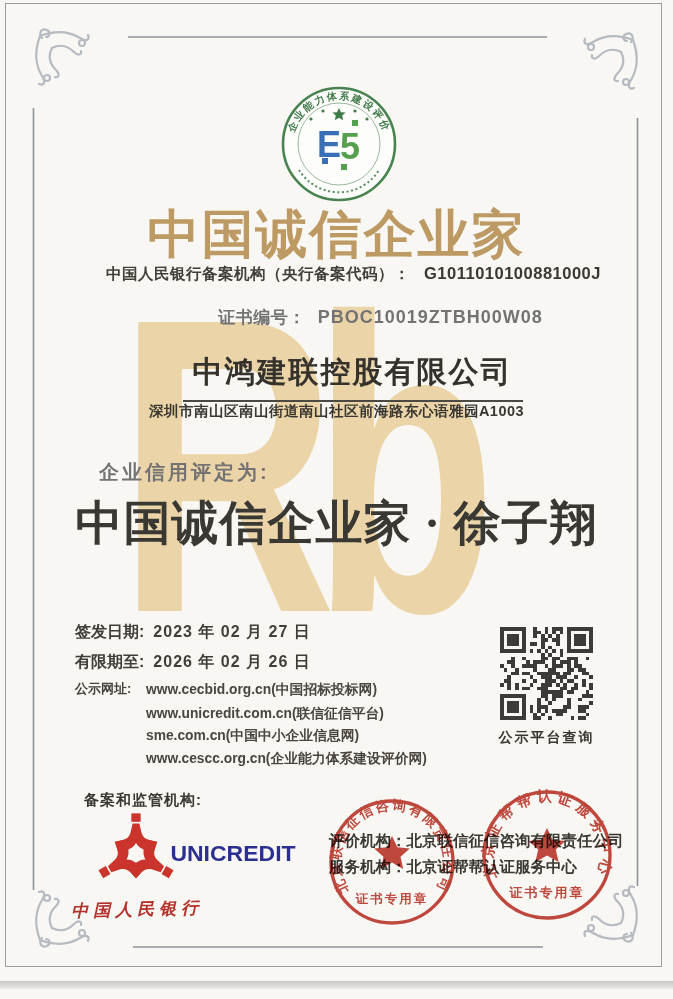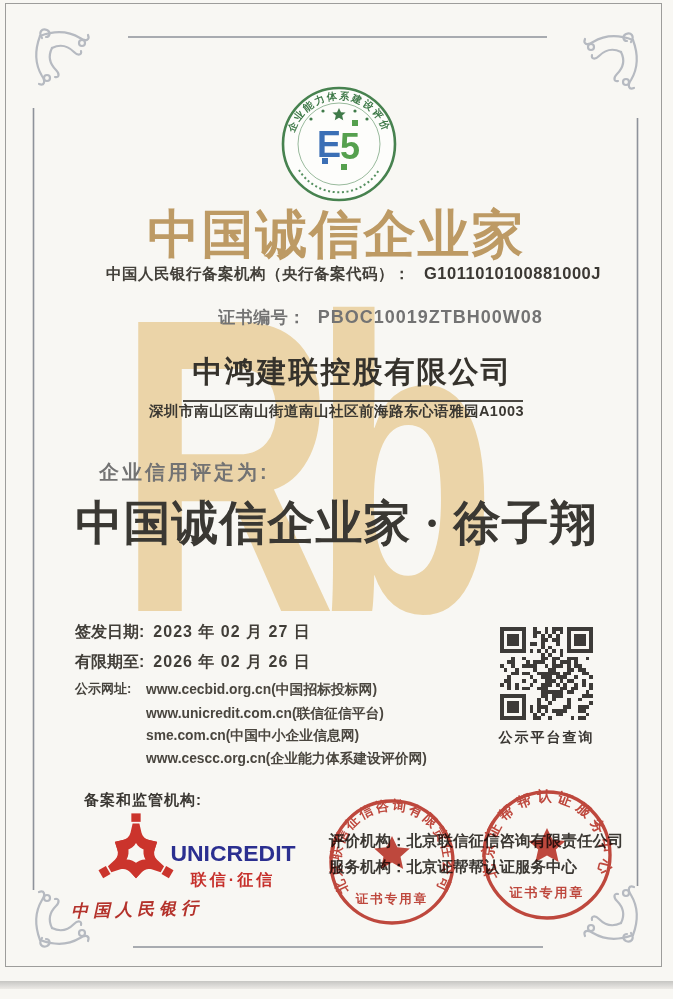--- a/index.html
+++ b/index.html
@@ -441,21 +441,20 @@
       <path d="M-4,-36 h8 l2.5,11 c1,4.5 4.5,7.5 9,8.5 l9.5,2.2 -4.2,13 -9.5,-3 c-5,-1.6 -9,-4.4 -11.3,-8.6 c-2.3,4.2 -6.3,7 -11.3,8.6 l-9.5,3 -4.2,-13 9.5,-2.2 c4.5,-1 8,-4 9,-8.5 z"></path>
     </g>
     <use href="#pbocUnit" transform="rotate(120)"></use>
     <use href="#pbocUnit" transform="rotate(240)"></use>
   </g>
 </svg>
 <div class="abs z2 pboc-caption">中国人民银行</div>
 
 <div class="abs z2 unicredit">
   <div class="uc-name">UNICREDIT</div>
-  <div class="uc-sub">联信·征信</div>
 </div>
 
 <div class="abs z2 agency a1">
   <span>评价机构：</span><span>北京联信征信咨询有限责任公司</span>
 </div>
 <div class="abs z2 agency a2">
   <span>服务机构：</span><span>北京证帮帮认证服务中心</span>
 </div>
 
 <svg class="abs seal seal-l" width="132" height="132" viewBox="-66 -66 132 132">

